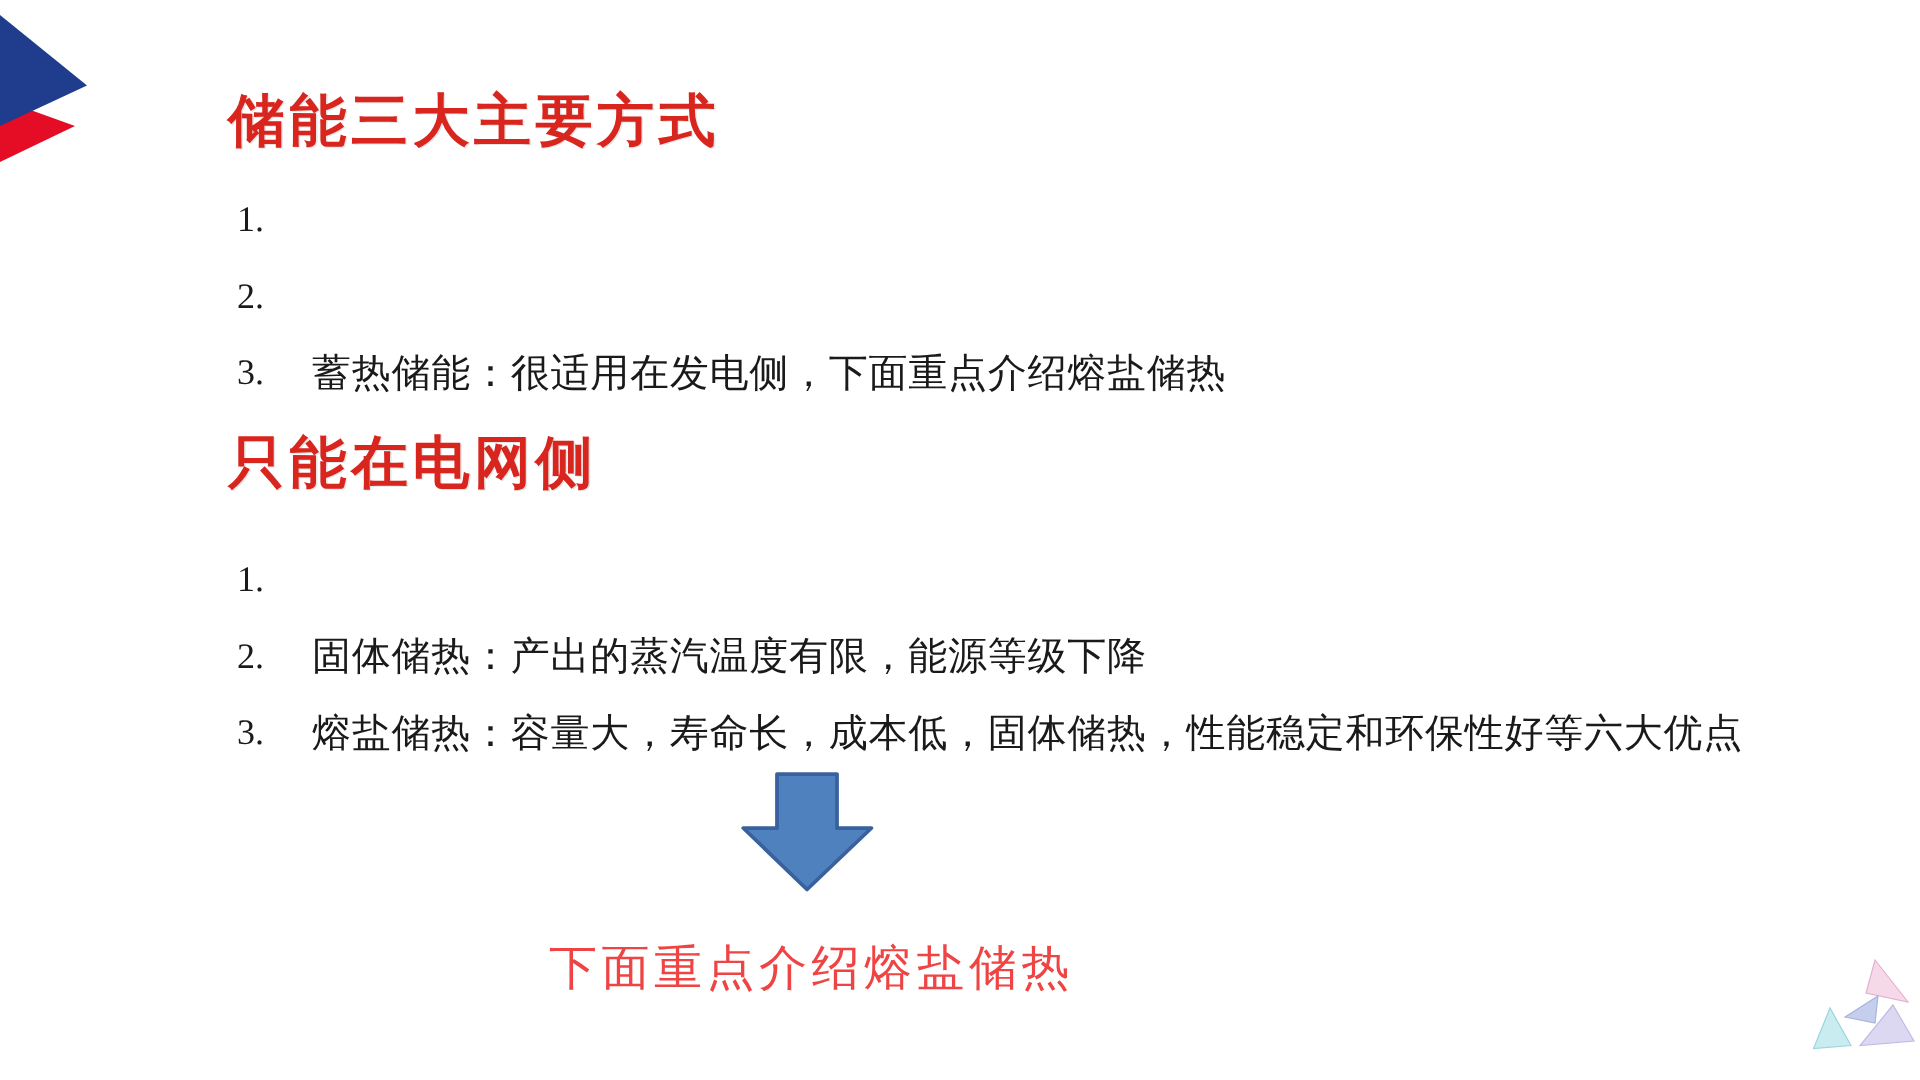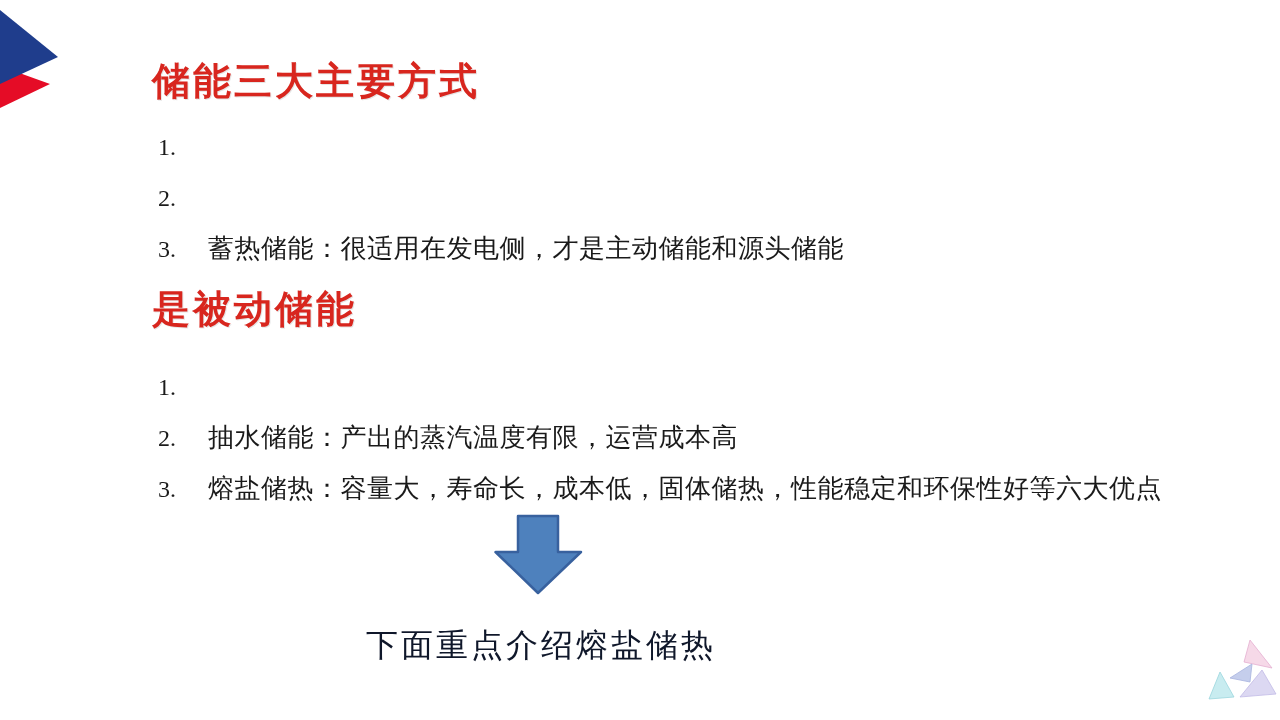--- a/index.html
+++ b/index.html
@@ -84,21 +84,21 @@
   }
 
   
   .conclusion {
     position: absolute;
     left: 366px;
     top: 624px;
     font-size: 32px;
     letter-spacing: 3px;
     white-space: nowrap;
-    color: #0f172a;
+    color: #ef4444;
   }
 
   
   .confetti {
     position: absolute;
     left: 1205px;
     top: 636px;
     width: 75px;
     height: 66px;
   }
@@ -121,33 +121,33 @@
 
   <div class="num-list list-1">
     <div class="li">
       <span class="num">1.</span>
     </div>
     <div class="li">
       <span class="num">2.</span>
     </div>
     <div class="li">
       <span class="num">3.</span>
-      <span class="txt">蓄热储能：很适用在发电侧，才是主动储能和源头储能</span>
+      <span class="txt">蓄热储能：很适用在发电侧，下面重点介绍熔盐储热</span>
     </div>
   </div>
 
-  <h1 class="red-heading heading-2">是被动储能</h1>
+  <h1 class="red-heading heading-2">只能在电网侧</h1>
 
   <div class="num-list list-2">
     <div class="li">
       <span class="num">1.</span>
     </div>
     <div class="li">
       <span class="num">2.</span>
-      <span class="txt">抽水储能：产出的蒸汽温度有限，运营成本高</span>
+      <span class="txt">固体储热：产出的蒸汽温度有限，能源等级下降</span>
     </div>
     <div class="li">
       <span class="num">3.</span>
       <span class="txt">熔盐储热：容量大，寿命长，成本低，固体储热，性能稳定和环保性好等六大优点</span>
     </div>
   </div>
 
   <svg class="down-arrow" viewBox="0 0 89 82" aria-hidden="true">
     <polygon class="arrow-shape" points="24,2 64,2 64,38 87,38 44,79 1.5,38 24,38"></polygon>
   </svg>

